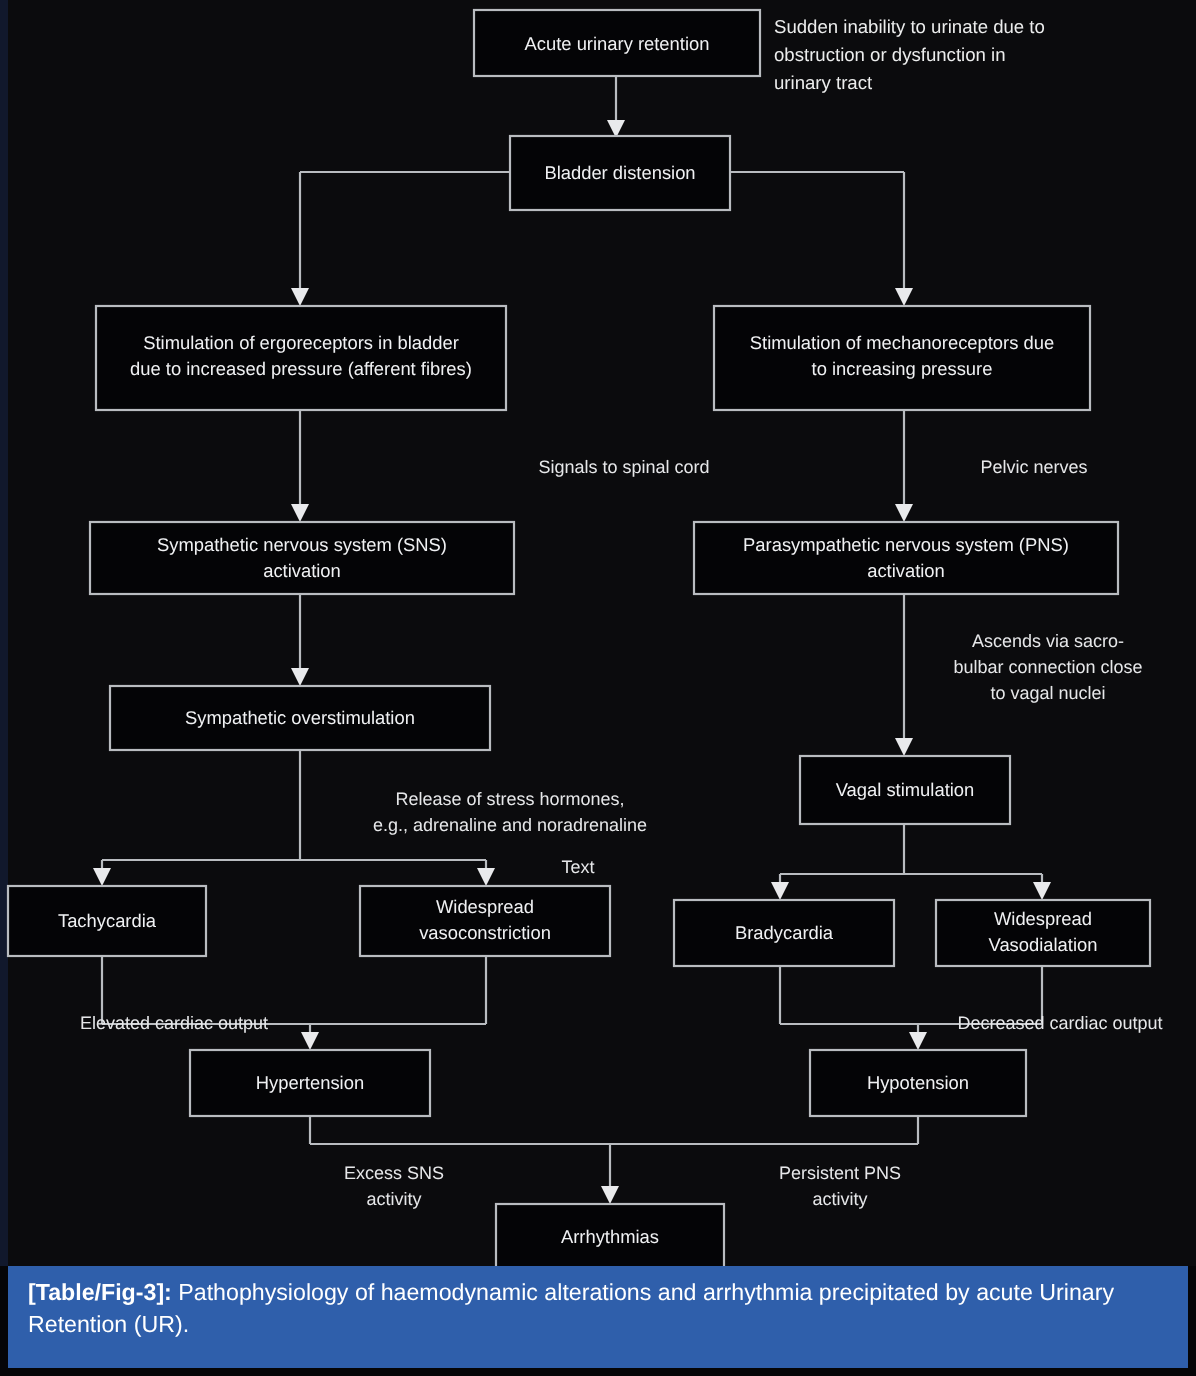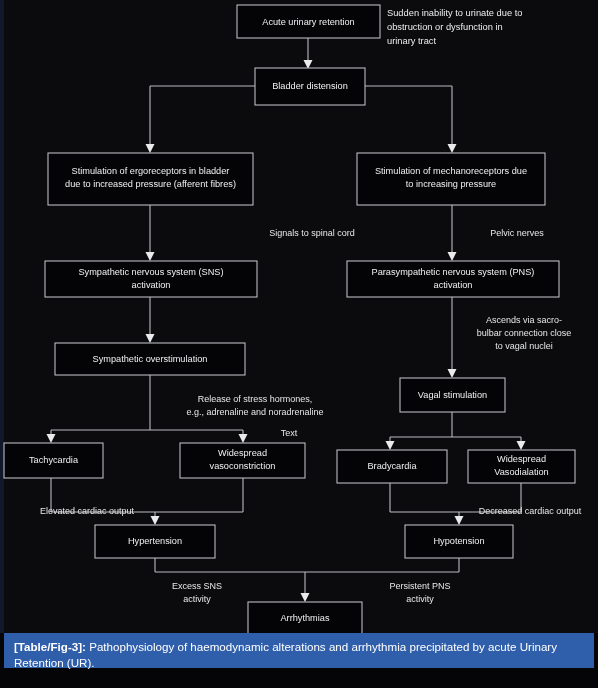--- a/index.html
+++ b/index.html
@@ -76,21 +76,21 @@
     font-family: "Liberation Sans", sans-serif;
     font-size: 9.3px;
     text-anchor: start;
     dominant-baseline: middle;
   }
   #caption {
     position: absolute;
     left: 4px;
     top: 633px;
     width: 590px;
-    height: 35px;
+    height: 51px;
     background: #2f5fab;
     box-sizing: border-box;
     padding: 6px 16px 6px 10px;
     color: #ffffff;
     font-family: "Liberation Sans", sans-serif;
     font-size: 11.6px;
     line-height: 15.5px;
   }
   #caption .cap-tag {
     font-weight: bold;

